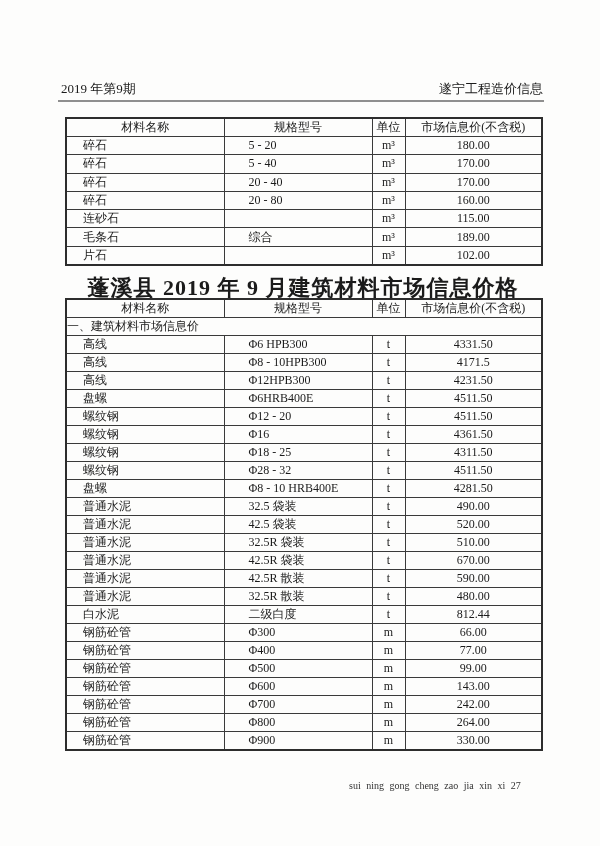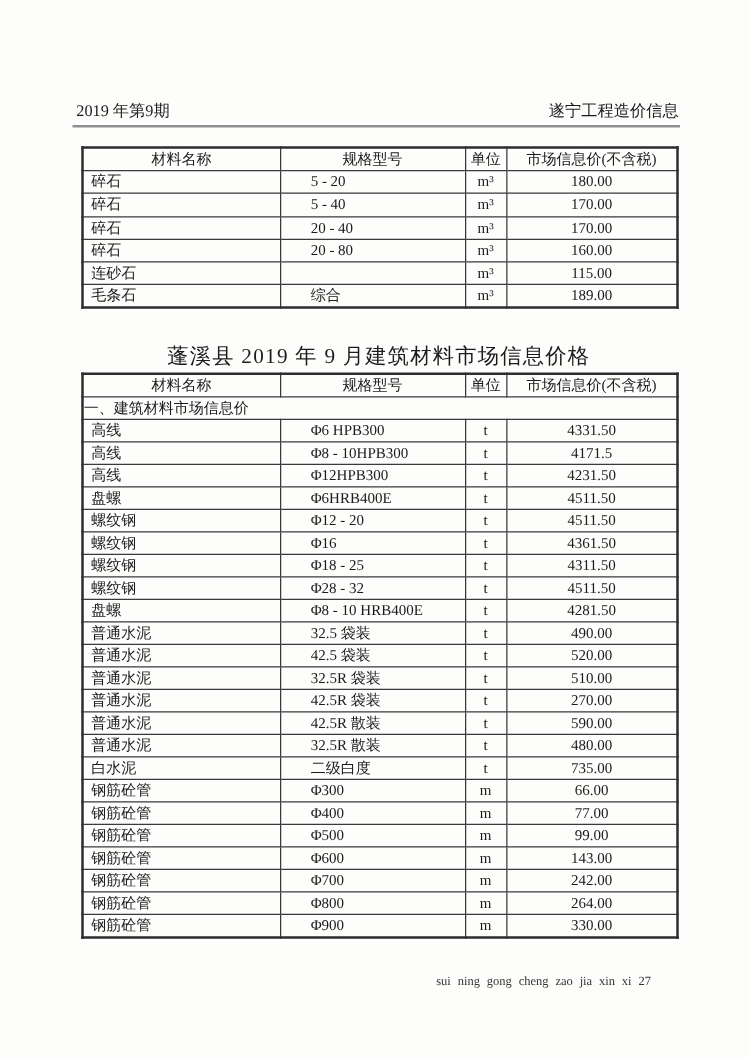--- a/index.html
+++ b/index.html
@@ -35,29 +35,29 @@
     vertical-align: middle;
     overflow: hidden; white-space: nowrap;
     padding: 0;
   }
   th { text-align: center; margin-left: 48px; }
   .t1 th { height: 18px; }
   .t1 td { height: 18.3px; }
   .t2 th { height: 18px; }
   .t2 td { height: 17.5px; }
 
-  td.c0 { text-align: left; padding-left: 6px; }
+  td.c0 { text-align: left; padding-left: 16px; }
   td.c1 { text-align: left; padding-left: 24px; }
   td.c2 { text-align: center; }
   td.c3 { text-align: center; }
   td.section { text-align: left; padding: 0; }
 
   .title {
     position: absolute; top: 273px; left: 65px; width: 476px;
-    text-align: center; font-size: 17px; font-weight: normal; letter-spacing: 1px;
+    text-align: center; font-size: 22px; font-weight: bold; letter-spacing: 1px;
   }
 
   .footer {
     position: absolute; top: 780px; left: 349px;
     font-size: 10px; color: #333; word-spacing: 3px;
   }
 </style>
 </head>
 <body>
 
@@ -114,20 +114,26 @@
           <td class="c1"></td>
           <td class="c2">m³</td>
           <td class="c3">115.00</td>
         </tr>
         <tr>
           <td class="c0">毛条石</td>
           <td class="c1">综合</td>
           <td class="c2">m³</td>
           <td class="c3">189.00</td>
         </tr>
+        <tr>
+          <td class="c0">片石</td>
+          <td class="c1"></td>
+          <td class="c2">m³</td>
+          <td class="c3">102.00</td>
+        </tr>
       </tbody>
   </table>
 
   <div class="title">蓬溪县 2019 年 9 月建筑材料市场信息价格</div>
 
   <table class="t t2">
     <colgroup>
       <col style="width:158px">
         <col style="width:148px">
         <col style="width:33px">
@@ -216,39 +222,39 @@
         <tr>
           <td class="c0">普通水泥</td>
           <td class="c1">32.5R 袋装</td>
           <td class="c2">t</td>
           <td class="c3">510.00</td>
         </tr>
         <tr>
           <td class="c0">普通水泥</td>
           <td class="c1">42.5R 袋装</td>
           <td class="c2">t</td>
-          <td class="c3">270.00</td>
+          <td class="c3">670.00</td>
         </tr>
         <tr>
           <td class="c0">普通水泥</td>
           <td class="c1">42.5R 散装</td>
           <td class="c2">t</td>
           <td class="c3">590.00</td>
         </tr>
         <tr>
           <td class="c0">普通水泥</td>
           <td class="c1">32.5R 散装</td>
           <td class="c2">t</td>
           <td class="c3">480.00</td>
         </tr>
         <tr>
           <td class="c0">白水泥</td>
           <td class="c1">二级白度</td>
           <td class="c2">t</td>
-          <td class="c3">735.00</td>
+          <td class="c3">812.44</td>
         </tr>
         <tr>
           <td class="c0">钢筋砼管</td>
           <td class="c1">Φ300</td>
           <td class="c2">m</td>
           <td class="c3">66.00</td>
         </tr>
         <tr>
           <td class="c0">钢筋砼管</td>
           <td class="c1">Φ400</td>

